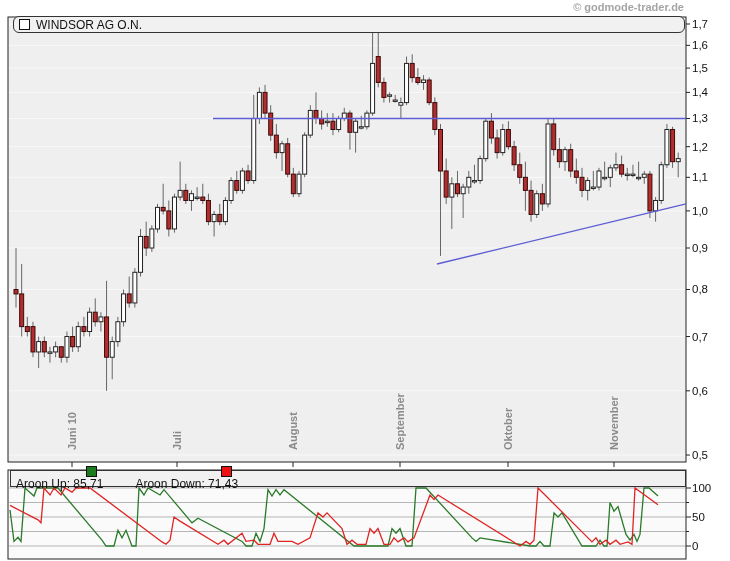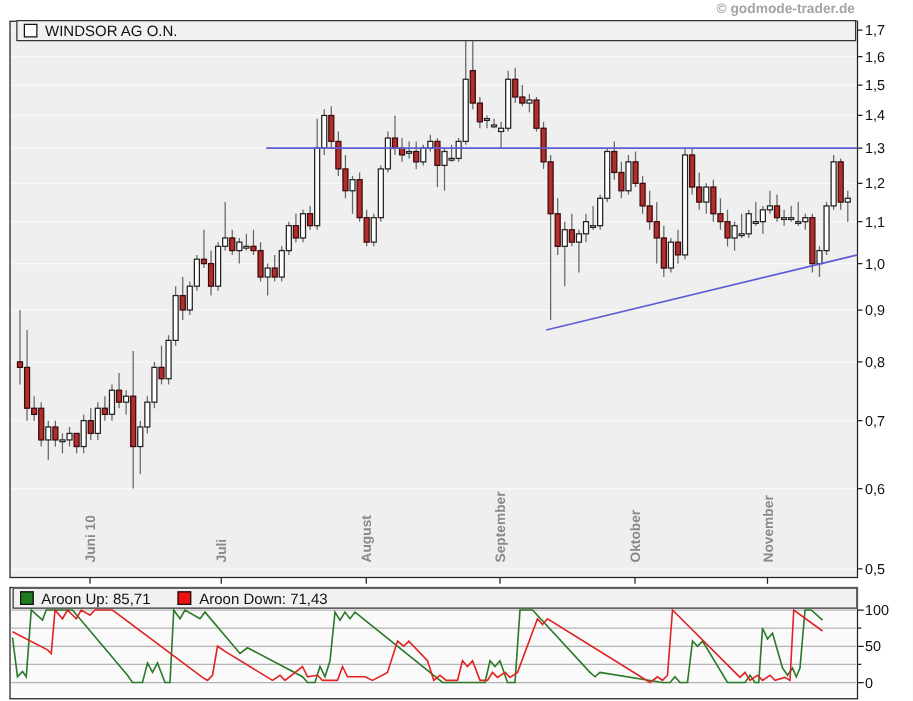--- a/index.html
+++ b/index.html
@@ -2,28 +2,28 @@
 <html><head>
 <meta charset="utf-8">
 <style>
   html,body{margin:0;padding:0;background:#ffffff;}
   body{width:730px;height:561px;position:relative;overflow:hidden;
        font-family:"Liberation Sans", sans-serif;}
   #chart-svg{position:absolute;left:0;top:0;}
   .legend-strip{position:absolute;box-sizing:border-box;border:1px solid #333;
        background:#f1f1f1;display:flex;align-items:center;padding-left:5px;
        font-size:12px;color:#111;}
-  #main-legend{left:13px;top:16px;width:672px;height:17px;}
+  #main-legend{left:13px;top:16px;width:672px;height:17px;border-radius:6px;}
   #aroon-legend{left:10px;top:470px;width:676px;height:17px;}
   .marker{width:9px;height:9px;border:1px solid #111;display:inline-block;
        margin-right:6px;flex:0 0 auto;}
   .marker.up{background:#1e7a1e;}
   .marker.down{background:#ee1111;}
   .marker.series{background:#ffffff;}
-  .legend-entry{display:flex;align-items:center;}
+  .legend-entry{display:flex;align-items:flex-end;flex-direction:column;}
   #watermark{position:absolute;top:1px;right:46px;font-size:11px;color:#a5a5a5;font-weight:bold;}
 </style>
 </head>
 <body>
 
 <svg id="chart-svg" width="730" height="561">
     <rect x="8" y="17" width="678" height="445" fill="#efefef" stroke="#222222"></rect>
     <line x1="9" x2="685" y1="24.000874762219848" y2="24.000874762219848" stroke="#f9f9f9"></line>
     <line x1="686" x2="690" y1="24.000874762219848" y2="24.000874762219848" stroke="#222222"></line>
     <text x="692" y="28.000874762219848" fill="#111111" font-size="11.5" font-family="Liberation Sans, sans-serif">1,7</text>
@@ -336,17 +336,17 @@
 <div id="main-legend" class="legend-strip">
   <span class="marker series"></span>
   <span>WINDSOR AG O.N.</span>
 </div>
 
 <div id="aroon-legend" class="legend-strip">
   <span class="legend-entry">
     <span class="marker up"></span>
     <span>Aroon Up: 85,71</span>
   </span>
-  <span class="legend-entry" style="margin-left:22px;">
+  <span class="legend-entry" style="margin-left:32px;">
     <span class="marker down"></span>
     <span>Aroon Down: 71,43</span>
   </span>
 </div>
 
 </body></html>

